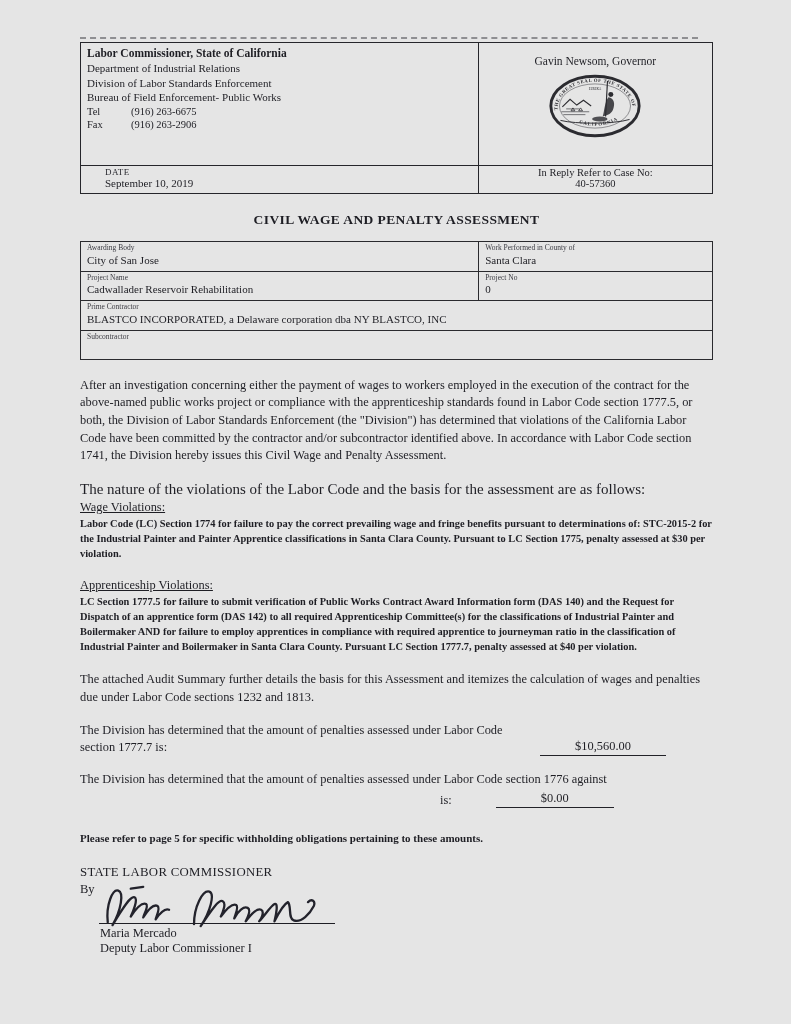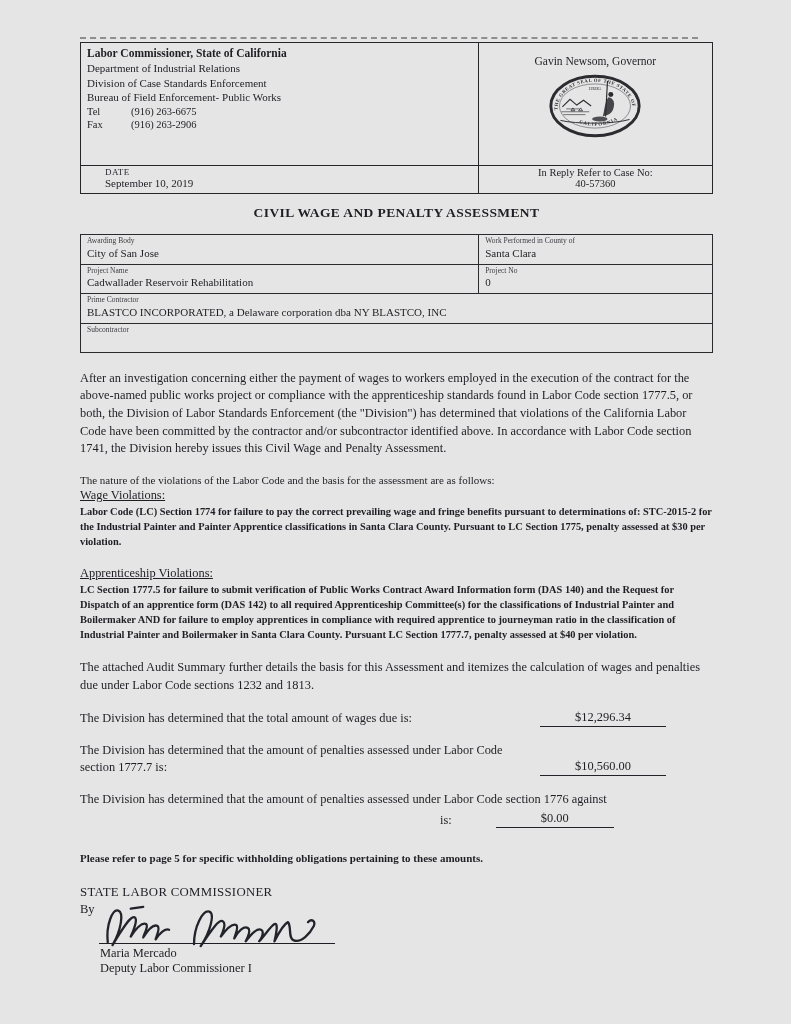--- a/index.html
+++ b/index.html
@@ -32,39 +32,39 @@
   .date-value { font-size:11px; }
   .hb-right { flex:1; border-left:1.7px solid #26262b; display:flex; flex-direction:column; }
   .governor { text-align:center; font-size:11.5px; padding-top:12px; }
   .seal-wrap { display:flex; justify-content:center; padding:5px 0 2px; }
   .reply-row { margin-top:auto; border-top:1.5px solid #26262b; text-align:center; padding:1px 4px 4px; }
   .reply-label { font-size:10.5px; }
   .case-number { font-size:10.5px; }
 
   
   .doc-title {
-    margin-top:11px; text-align:center; font-weight:bold;
+    margin-top:18px; text-align:center; font-weight:bold;
     font-size:13.5px; letter-spacing:0.4px;
   }
 
   
   table.project { width:100%; margin-top:13px; border-collapse:collapse; }
   table.project td {
     border:1.5px solid #2a2a2e; vertical-align:top; padding:1px 6px 3px;
   }
   td.col-left { width:63%; }
   td.col-right { width:37%; }
   .cell-label { display:block; font-size:7.5px; color:#3b3b42; line-height:1.3; }
   .cell-value { display:block; font-size:11px; line-height:1.35; min-height:14px; }
   .cell-value.tall { min-height:15px; }
   .sub-cell { height:26px; }
 
   
   .para { font-size:12.4px; line-height:1.42; margin-top:17px; }
-  .nature-line { font-size:11px; margin-top:16px; }
+  .nature-line { font-size:15px; margin-top:16px; }
   .violation-heading { font-size:12.4px; text-decoration:underline; margin-top:2px; }
   .violation-text { font-size:10.4px; font-weight:bold; line-height:1.45; margin-top:1px; }
   .gap-md { margin-top:17px; }
 
   
   .det-row { display:flex; align-items:flex-end; margin-top:15px; }
   .det-label { width:436px; font-size:12.4px; line-height:1.38; }
   .det-amount {
     margin-left:24px; min-width:126px; text-align:center;
     border-bottom:1.7px solid #222228; padding:0 4px 1px; font-size:12.4px;
@@ -92,21 +92,21 @@
 <div class="page">
   <div class="artifact-line"></div>
 
   <div class="content">
 
     <div class="header-box">
       <div class="hb-left">
         <div class="agency">
           <div class="agency-line1">Labor Commissioner, State of California</div>
           <div>Department of Industrial Relations</div>
-          <div>Division of Case Standards Enforcement</div>
+          <div>Division of Labor Standards Enforcement</div>
           <div>Bureau of Field Enforcement- Public Works</div>
           <div class="contact-row">
             <span class="contact-label">Tel</span>
             <span>(916) 263-6675</span>
           </div>
           <div class="contact-row">
             <span class="contact-label">Fax</span>
             <span>(916) 263-2906</span>
           </div>
         </div>
@@ -201,24 +201,20 @@
 
     <div class="violation-heading">Wage Violations:</div>
     <p class="violation-text">Labor Code (LC) Section 1774 for failure to pay the correct prevailing wage and fringe benefits pursuant to determinations of: STC-2015-2 for the Industrial Painter and Painter Apprentice classifications in Santa Clara County.  Pursuant to LC Section 1775, penalty assessed at $30 per violation.</p>
 
     <div class="violation-heading gap-md">Apprenticeship Violations:</div>
     <p class="violation-text">LC Section 1777.5 for failure to submit verification of Public Works Contract Award Information form (DAS 140) and the Request for Dispatch of an apprentice form (DAS 142) to all required Apprenticeship Committee(s) for the classifications of Industrial Painter and Boilermaker AND for failure to employ apprentices in compliance with required apprentice to journeyman ratio in the classification of Industrial Painter and Boilermaker in Santa Clara County.  Pursuant LC Section 1777.7, penalty assessed at $40 per violation.</p>
 
     <p class="para">The attached Audit Summary further details the basis for this Assessment and itemizes the calculation of wages and penalties due under Labor Code sections 1232 and 1813.</p>
 
     <div class="det-row">
-      <div class="det-label">The Division has determined that the total amount of wages due is:</div>
-      <div class="det-amount">$12,296.34</div>
-    </div>
-    <div class="det-row">
       <div class="det-label">The Division has determined that the amount of penalties assessed under Labor Code section 1777.7 is:</div>
       <div class="det-amount">$10,560.00</div>
     </div>
 
     <div class="det4-label">The Division has determined that the amount of penalties assessed under Labor Code section 1776 against</div>
     <div class="det4-row">
       <div class="is-label">is:</div>
       <div class="det-amount">$0.00</div>
     </div>
 

